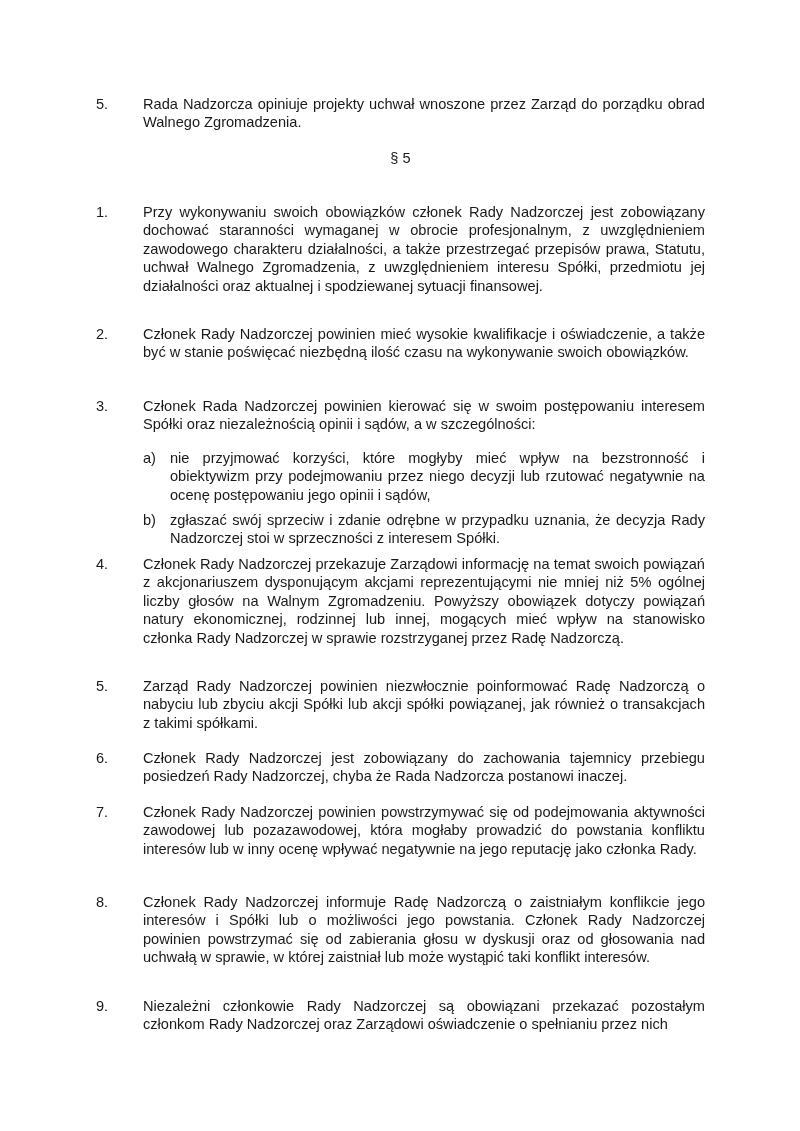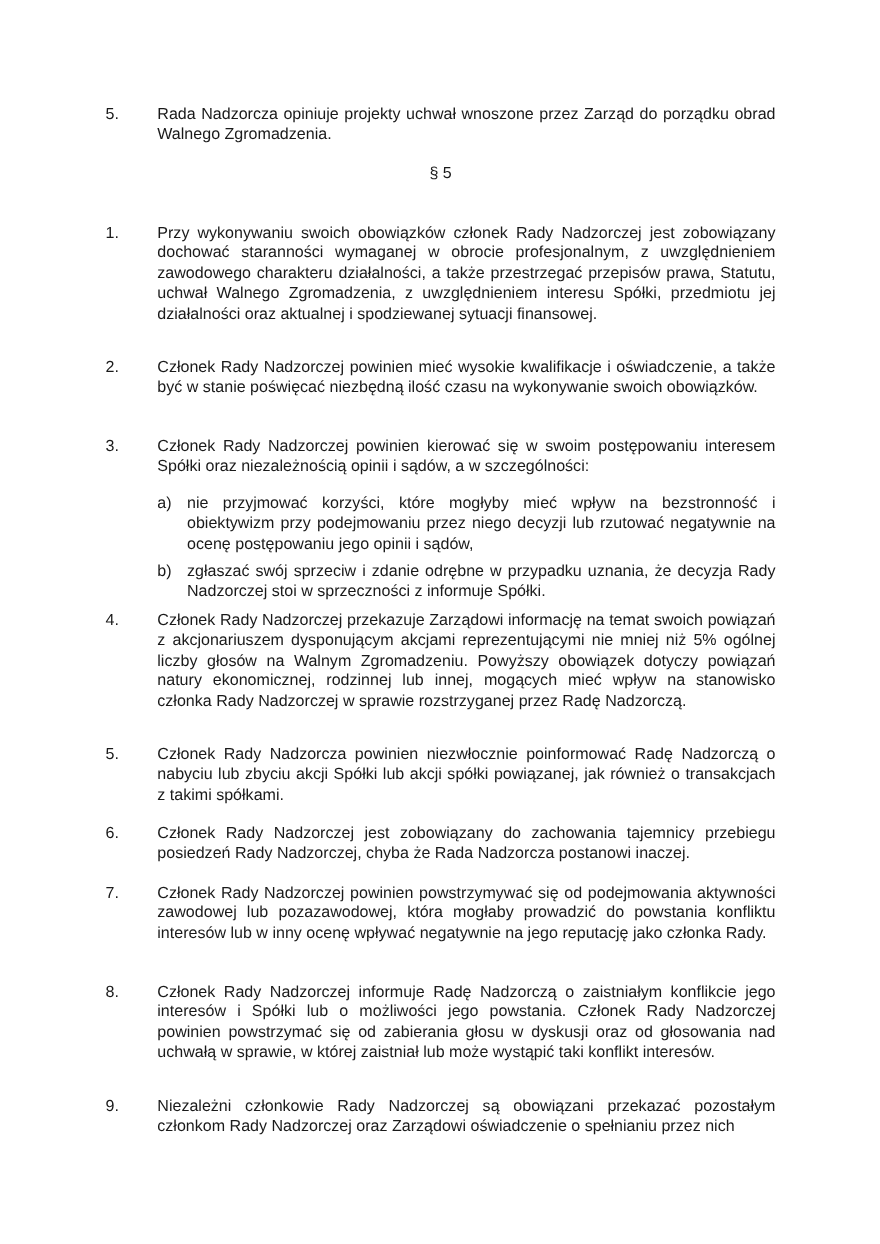--- a/index.html
+++ b/index.html
@@ -31,41 +31,41 @@
     <div class="body">Przy wykonywaniu swoich obowiązków członek Rady Nadzorczej jest zobowiązany dochować staranności wymaganej w obrocie profesjonalnym, z uwzględnieniem zawodowego charakteru działalności, a także przestrzegać przepisów prawa, Statutu, uchwał Walnego Zgromadzenia, z uwzględnieniem interesu Spółki, przedmiotu jej działalności oraz aktualnej i spodziewanej sytuacji finansowej.</div>
   </div>
 
   <div class="item" style="top:325px;">
     <span class="num">2.</span>
     <div class="body">Członek Rady Nadzorczej powinien mieć wysokie kwalifikacje i oświadczenie, a także być w stanie poświęcać niezbędną ilość czasu na wykonywanie swoich obowiązków.</div>
   </div>
 
   <div class="item" style="top:397px;">
     <span class="num">3.</span>
-    <div class="body">Członek Rady Nadzorczej powinien kierować się w swoim postępowaniu interesem Spółki oraz niezależnością opinii i sądów, a w szczególności:</div>
+    <div class="body">Członek Rada Nadzorczej powinien kierować się w swoim postępowaniu interesem Spółki oraz niezależnością opinii i sądów, a w szczególności:</div>
   </div>
 
   <div class="sub" style="top:449px;">
     <span class="letter">a)</span>
     <div class="body">nie przyjmować korzyści, które mogłyby mieć wpływ na bezstronność i obiektywizm przy podejmowaniu przez niego decyzji lub rzutować negatywnie na ocenę postępowaniu jego opinii i sądów,</div>
   </div>
 
   <div class="sub" style="top:511px;">
     <span class="letter">b)</span>
-    <div class="body">zgłaszać swój sprzeciw i zdanie odrębne w przypadku uznania, że decyzja Rady Nadzorczej stoi w sprzeczności z informuje Spółki.</div>
+    <div class="body">zgłaszać swój sprzeciw i zdanie odrębne w przypadku uznania, że decyzja Rady Nadzorczej stoi w sprzeczności z interesem Spółki.</div>
   </div>
 
   <div class="item" style="top:555px;">
     <span class="num">4.</span>
     <div class="body">Członek Rady Nadzorczej przekazuje Zarządowi informację na temat swoich powiązań z akcjonariuszem dysponującym akcjami reprezentującymi nie mniej niż 5% ogólnej liczby głosów na Walnym Zgromadzeniu. Powyższy obowiązek dotyczy powiązań natury ekonomicznej, rodzinnej lub innej, mogących mieć wpływ na stanowisko członka Rady Nadzorczej w sprawie rozstrzyganej przez Radę Nadzorczą.</div>
   </div>
 
   <div class="item" style="top:677px;">
     <span class="num">5.</span>
-    <div class="body">Członek Rady Nadzorcza powinien niezwłocznie poinformować Radę Nadzorczą o nabyciu lub zbyciu akcji Spółki lub akcji spółki powiązanej, jak również o transakcjach z takimi spółkami.</div>
+    <div class="body">Zarząd Rady Nadzorczej powinien niezwłocznie poinformować Radę Nadzorczą o nabyciu lub zbyciu akcji Spółki lub akcji spółki powiązanej, jak również o transakcjach z takimi spółkami.</div>
   </div>
 
   <div class="item" style="top:749px;">
     <span class="num">6.</span>
     <div class="body">Członek Rady Nadzorczej jest zobowiązany do zachowania tajemnicy przebiegu posiedzeń Rady Nadzorczej, chyba że Rada Nadzorcza postanowi inaczej.</div>
   </div>
 
   <div class="item" style="top:803px;">
     <span class="num">7.</span>
     <div class="body">Członek Rady Nadzorczej powinien powstrzymywać się od podejmowania aktywności zawodowej lub pozazawodowej, która mogłaby prowadzić do powstania konfliktu interesów lub w inny ocenę wpływać negatywnie na jego reputację jako członka Rady.</div>

